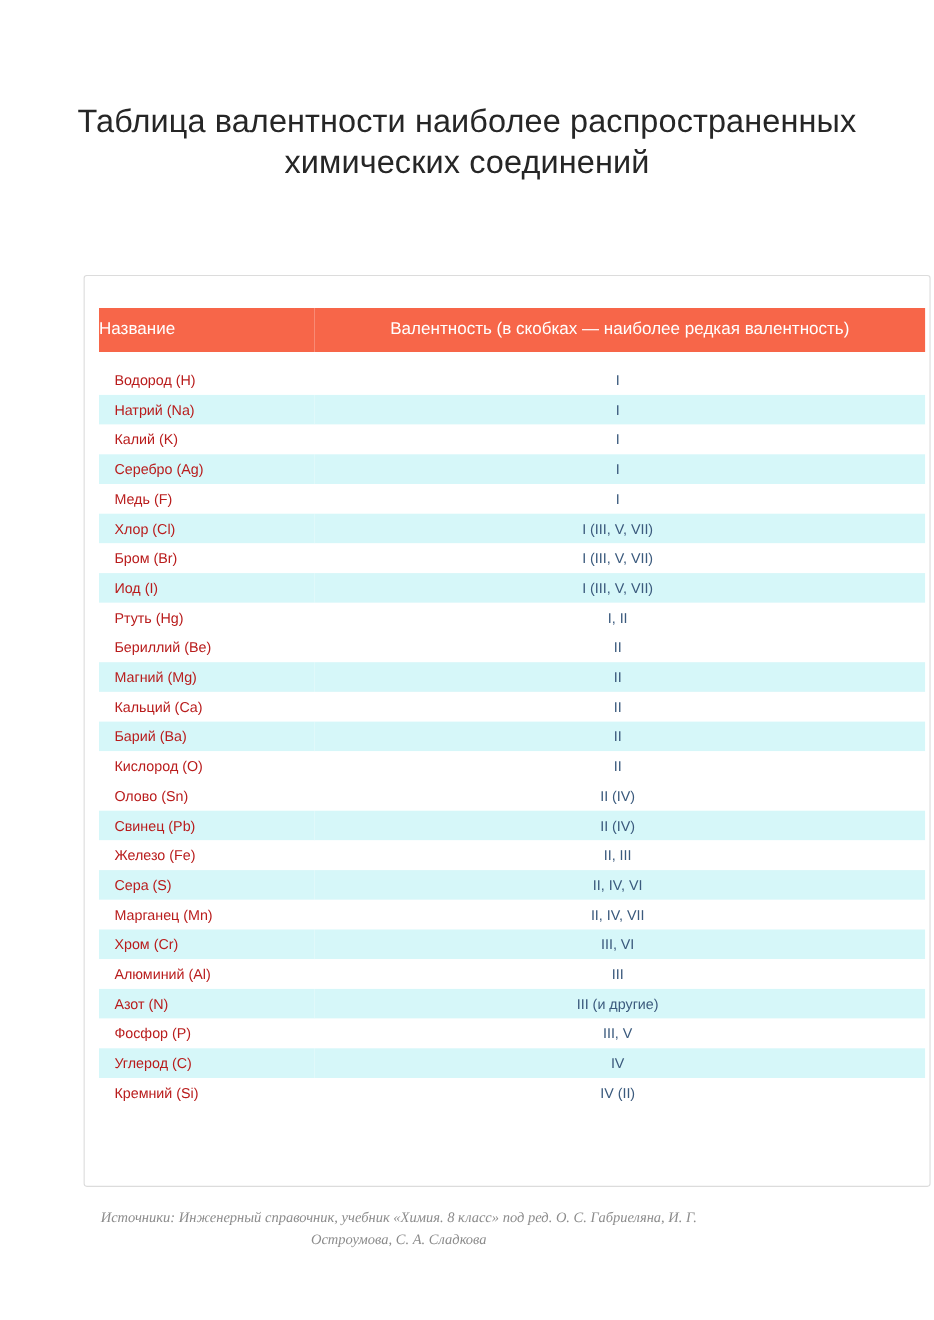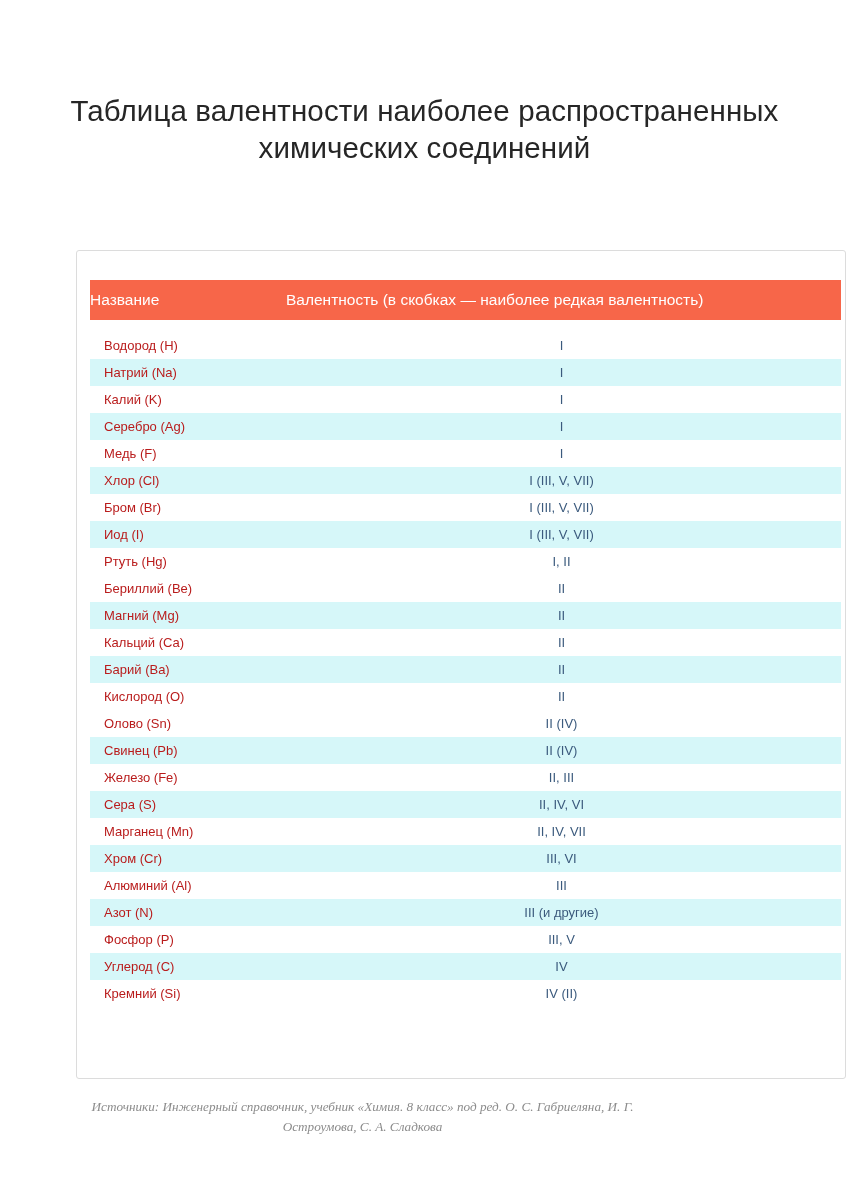--- a/index.html
+++ b/index.html
@@ -74,21 +74,21 @@
     vertical-align: middle;
     border: none;
   }
   th.col-name {
     width: 196px;
     text-align: left;
     padding-left: 14px;
   }
   th.col-valence {
     width: 555px;
-    text-align: left;
+    text-align: center;
     padding-right: 4px;
   }
 
   
   tbody tr.spacer td {
     height: 12px;
     padding: 0;
     border: none;
     background: #ffffff;
   }

